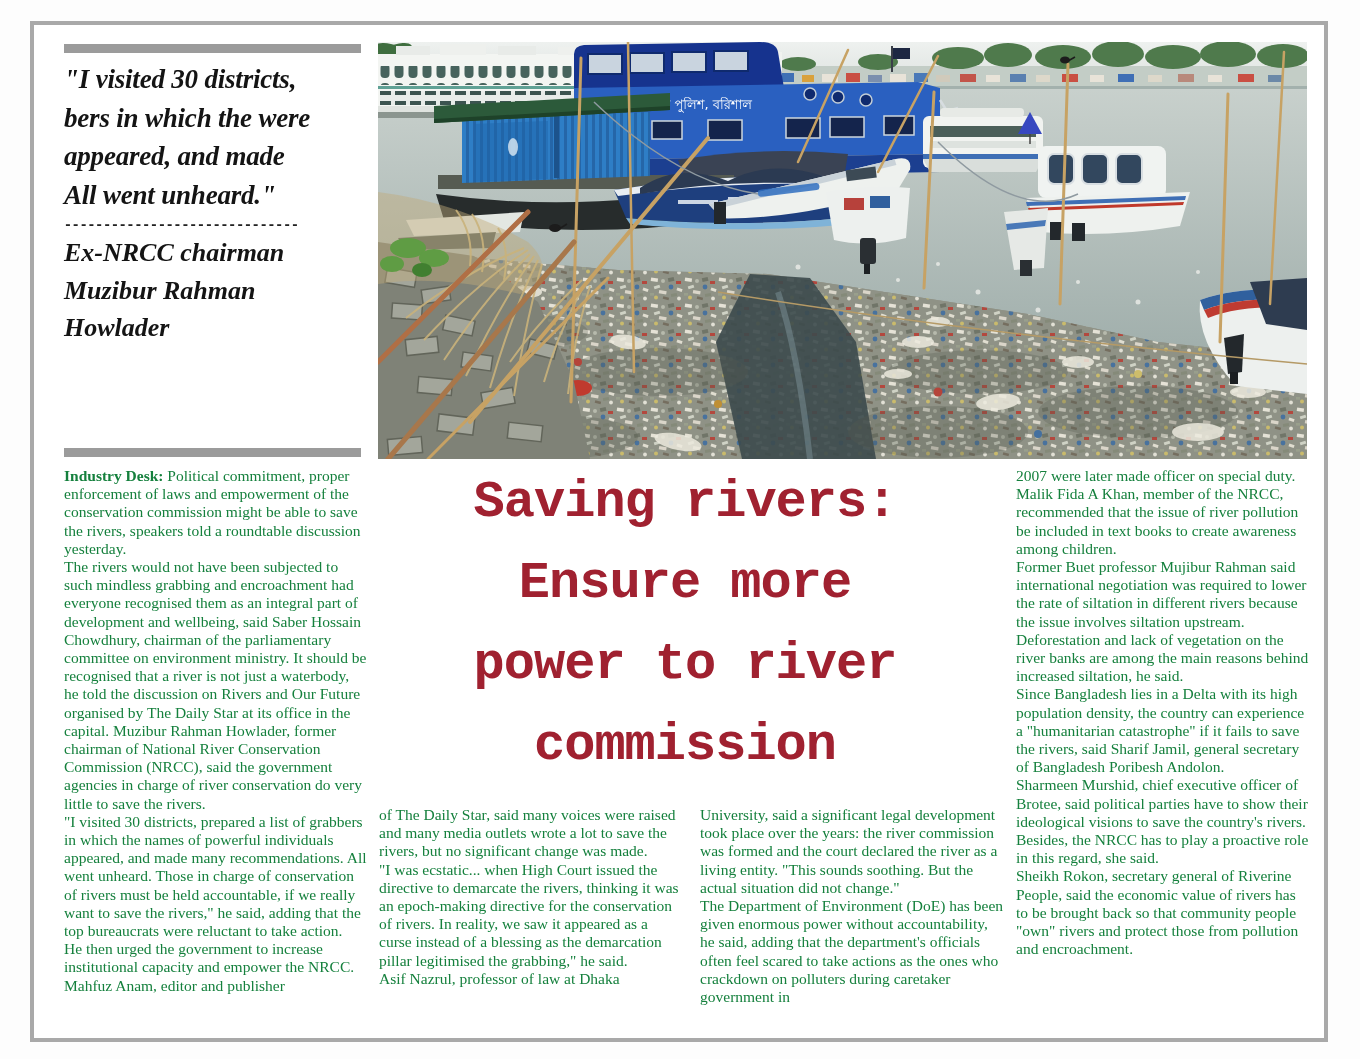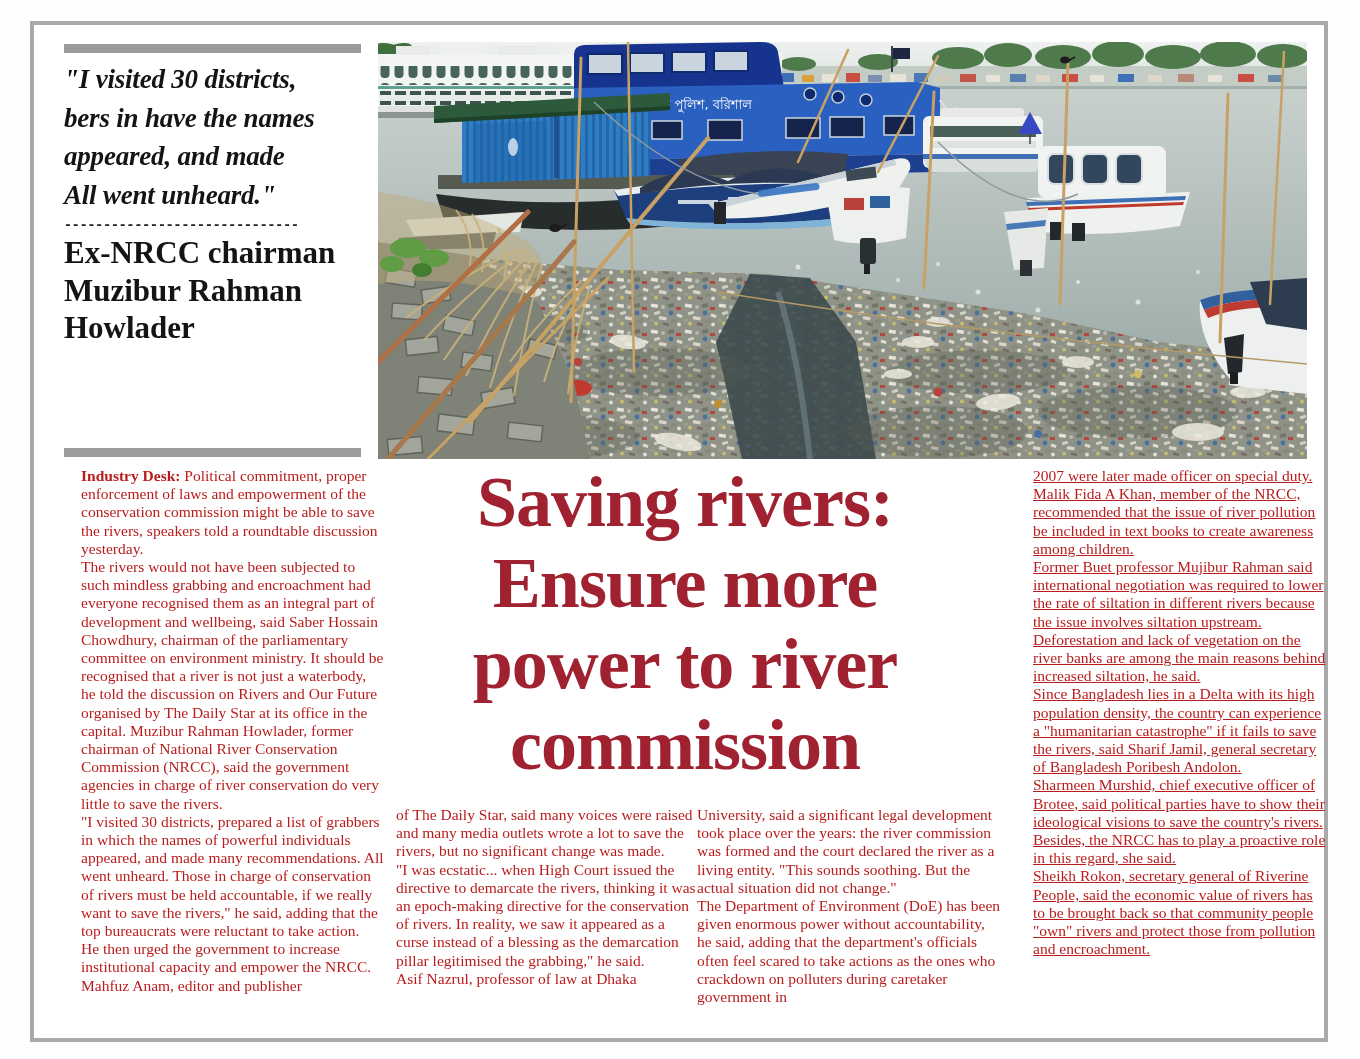--- a/index.html
+++ b/index.html
@@ -8,50 +8,50 @@
   .frame{position:absolute;left:30px;top:21px;width:1298px;height:1021px;
          border:4px solid var(--page-border-color,#a9a9a9);box-sizing:border-box;background:#ffffff;}
   .rule-bar{position:absolute;left:64px;width:297px;height:9px;background:var(--rule-color,#9b9b9b);}
   .rule-top{top:44px;}
   .rule-bottom{top:448px;}
   .pullquote{position:absolute;left:64px;top:60px;width:304px;color:#141414;}
   .pq-line{font-family:"Liberation Serif",serif;font-style:italic;font-weight:bold;
            font-size:27px;line-height:38.5px;white-space:nowrap;letter-spacing:-0.2px;}
   .pq-dashes{font-family:"DejaVu Sans Mono",monospace;font-weight:bold;font-size:13px;
              line-height:13px;margin:4px 0 3px 0;color:#222;letter-spacing:0;}
-  .attr-line{font-family:"Liberation Serif",serif;font-weight:bold;
-             font-size:31px;line-height:37.5px;white-space:nowrap;}
+  .attr-line{font-family:"Liberation Serif",serif;font-style:italic;font-weight:bold;
+             font-size:26px;line-height:37.5px;white-space:nowrap;}
   .photo{position:absolute;left:378px;top:42px;width:929px;height:417px;margin:0;
          overflow:hidden;background:#ccd3d0;}
   .photo svg{display:block;width:100%;height:100%;}
   .headline{position:absolute;left:376px;top:462px;width:618px;margin:0;text-align:center;}
-  .headline-line{font-family:Liberation Serif, serif;font-weight:bold;font-size:72px;
+  .headline-line{font-family:Liberation Mono, monospace;font-weight:bold;font-size:52px;
                  line-height:81px;letter-spacing:-1px;color:var(--headline-color,#a02130);
                  white-space:nowrap;text-align:center;}
-  .col{position:absolute;color:#b91c1c;margin-left:17px;}
+  .col{position:absolute;color:#15803d;}
   .col .para{margin:0;font-family:"Liberation Serif",serif;font-size:15.5px;line-height:18.2px;
              text-align:left;}
   .col .para b{font-weight:bold;}
   .col1{left:64px;top:467px;width:303px;}
   .col2{left:379px;top:806px;width:305px;}
-  .col3{left:680px;top:806px;width:303px;}
-  .col4{left:1016px;top:467px;width:293px;text-decoration:underline;}
+  .col3{left:700px;top:806px;width:303px;}
+  .col4{left:1016px;top:467px;width:293px;}
 </style>
 </head>
 <body>
 
 <div class="canvas">
   <div class="frame"></div>
 
   <div class="rule-bar rule-top"></div>
 
   <aside class="pullquote">
     <div>
         <div class="pq-line">"I visited 30 districts,</div>
-        <div class="pq-line">bers in have the names</div>
+        <div class="pq-line">bers in which the were</div>
         <div class="pq-line">appeared, and made</div>
         <div class="pq-line">All went unheard."</div>
       </div>
     <div class="pq-dashes">------------------------------</div>
     <div>
         <div class="attr-line">Ex-NRCC chairman</div>
         <div class="attr-line">Muzibur Rahman</div>
         <div class="attr-line">Howlader</div>
       </div>
   </aside>

